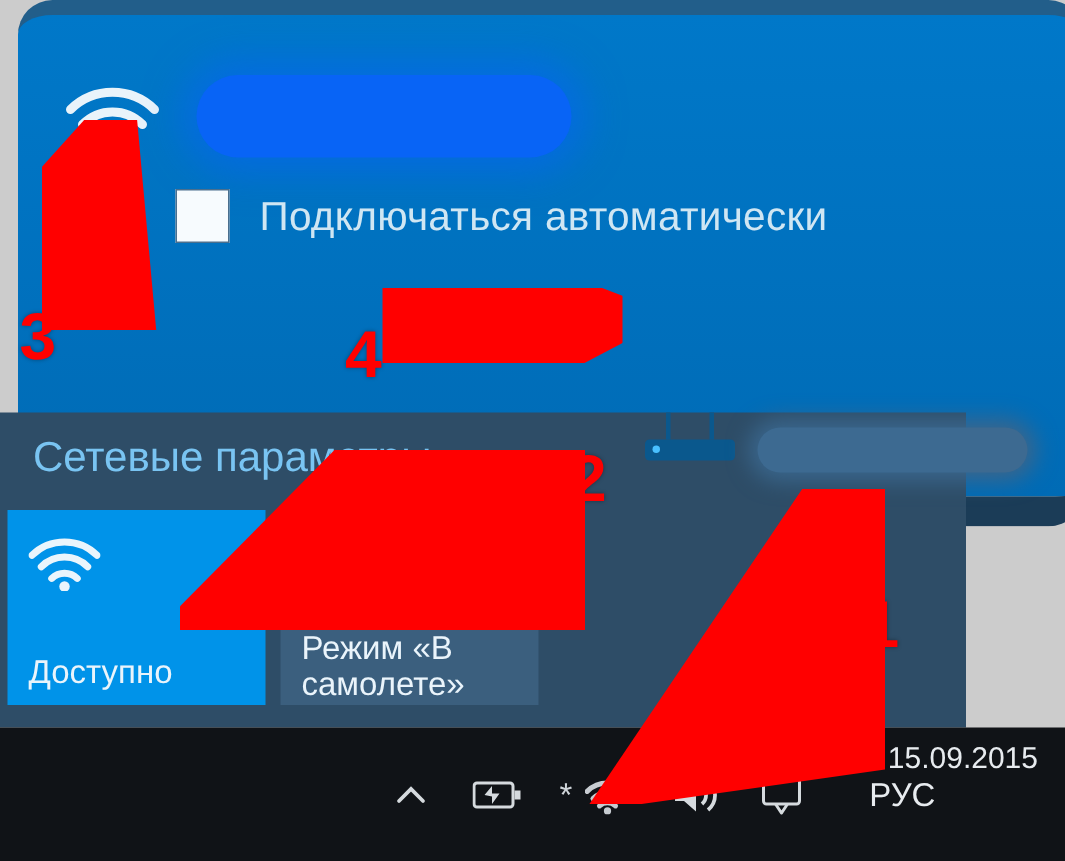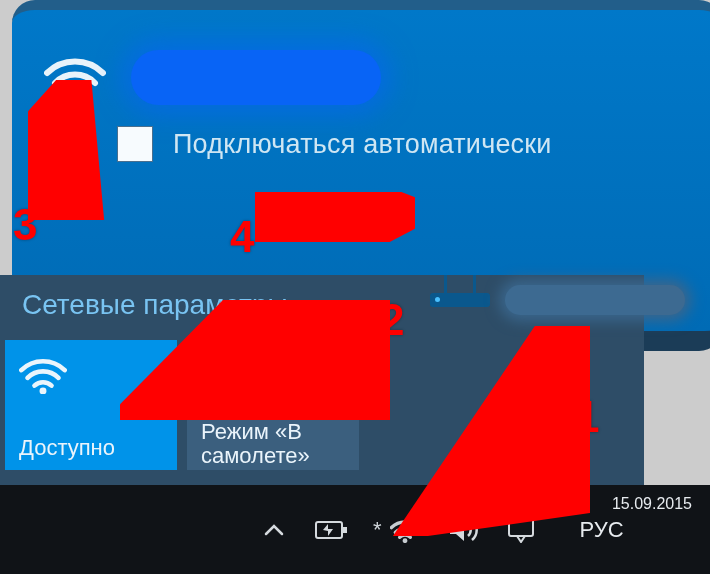--- a/index.html
+++ b/index.html
@@ -68,21 +68,21 @@
   .taskbar {
     position: absolute; left: 0; top: 485px; width: 710px; height: 89px;
     background: #101317; display:flex; align-items:center;
   }
   .tray { position:absolute; left:257px; top:0; height:89px; display:flex; align-items:center; gap:24px; }
   .tray .ic { color:#d8dce0; display:flex; align-items:center; justify-content:center; width:34px; height:34px; cursor:pointer; }
   .tray svg { display:block; }
   .lang { color:#e7ebef; font-size:22px; margin-left:18px; cursor:pointer; }
   .clock { position:absolute; right:18px; top:10px; text-align:center; color:#e7ebef; cursor:pointer; }
   .clock .t { font-size:24px; }
-  .clock .d { font-size:16px;text-align:center; }
+  .clock .d { font-size:20px;text-align:center; }
 
   
   .ann {
     position:absolute; color:#ff0000; font-weight:700; font-size:44px;
     text-shadow: 0 0 3px rgba(0,0,0,.35);
   }
   .a1 { left:575px; top:392px; }
   .a2 { left:380px; top:295px; }
   .a3 { left:13px;  top:200px; }
   .a4 { left:230px; top:212px; }

